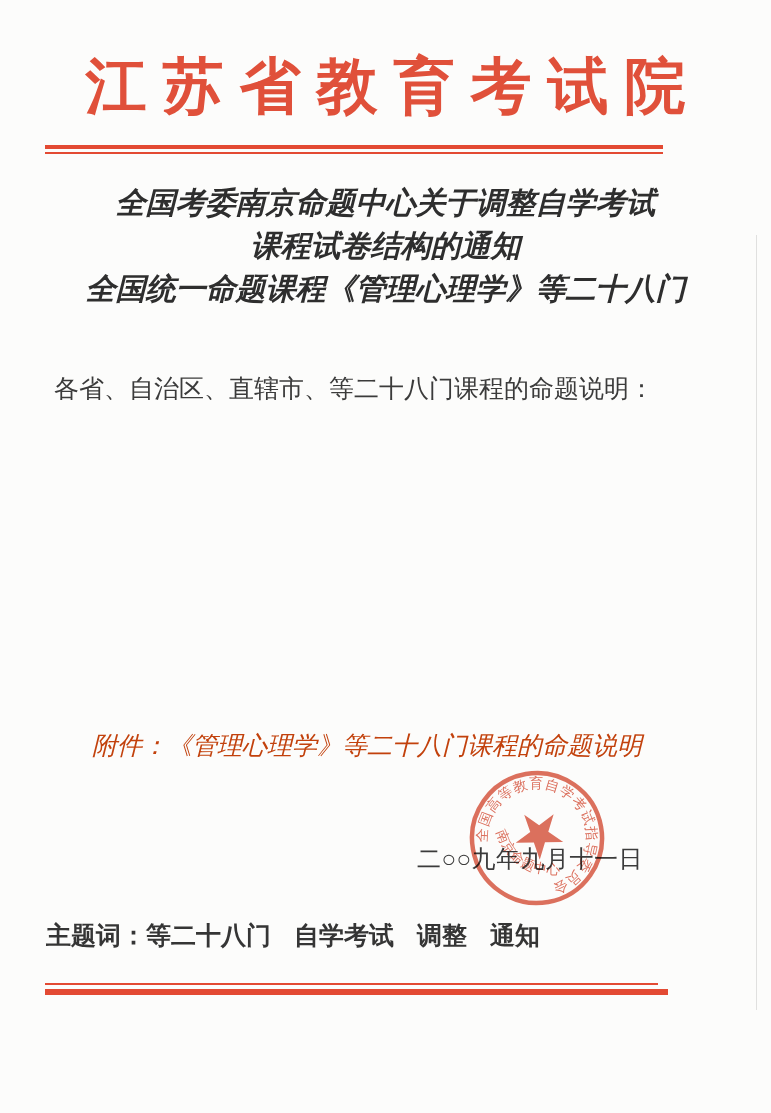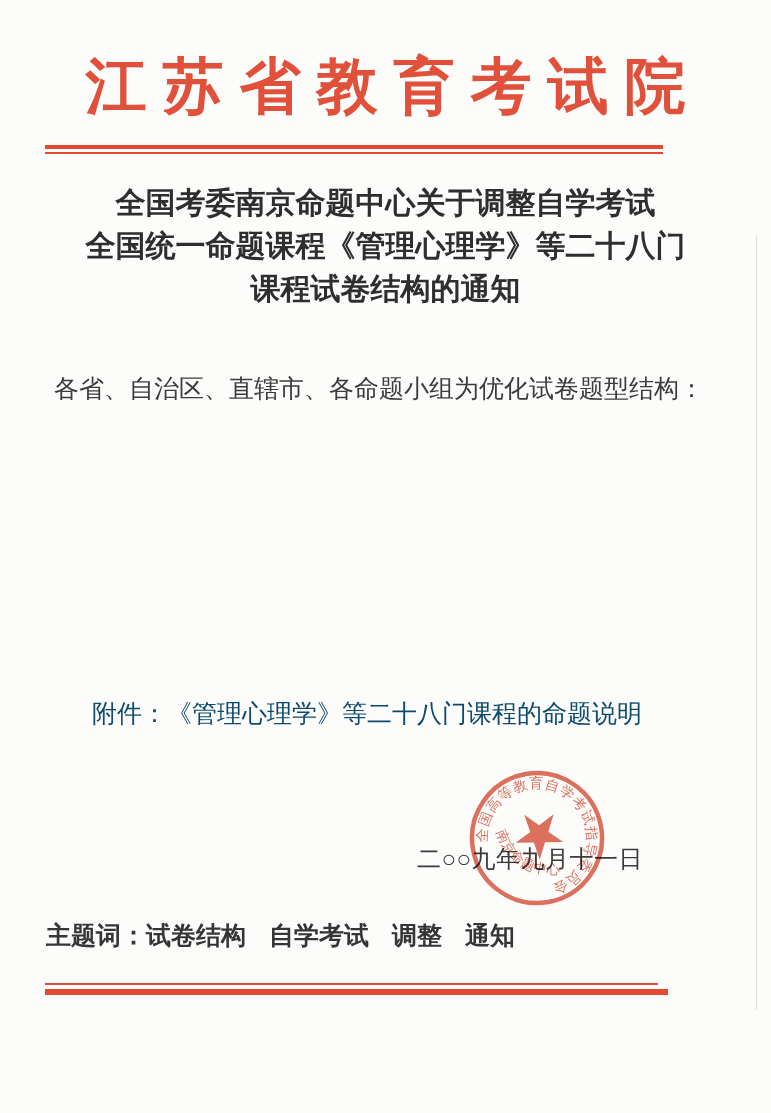--- a/index.html
+++ b/index.html
@@ -16,31 +16,31 @@
     white-space:nowrap;
   }
   .rule { position:absolute; background:#e34a33; }
   .rule-top-thick   { left:45px; top:145px; width:618px; height:4px; }
   .rule-top-thin    { left:45px; top:152px; width:618px; height:2px; }
   .rule-bottom-thin { left:45px; top:983px; width:613px; height:2px; }
   .rule-bottom-thick{ left:45px; top:989px; width:623px; height:6px; }
   .doc-title {
     position:absolute; top:181px; left:0; width:100%;
     text-align:center; font-size:30px; font-weight:bold;
-    color:#2e2e2e; line-height:43px;
+    color:#2e2e2e; line-height:43px;font-style:italic;
   }
   .body-text {
     position:absolute; left:54px; top:369px; width:664px;
     font-size:25px; line-height:39px; text-align:justify;
     color:#3b3b3b;
   }
   .paragraph { text-indent:50px; }
   .attachment {
-    position:absolute; left:92px; top:697px;
-    font-size:25px; color:#0c4a6e; white-space:nowrap;
+    position:absolute; left:92px; top:729px;
+    font-size:25px; color:#c2410c; white-space:nowrap;font-style:italic;
   }
   .issue-date {
     position:absolute; left:417px; top:843px;
     font-size:24px; letter-spacing:0.5px; color:#3b3b3b;
     z-index:1; white-space:nowrap;
   }
   .seal {
     position:absolute; left:451px; top:752px; width:172px; height:172px;
     z-index:2; mix-blend-mode:multiply; opacity:0.84;
   }
@@ -60,26 +60,26 @@
 
 <div class="page">
 
   <div class="agency">江苏省教育考试院</div>
 
   <div class="rule rule-top-thick"></div>
   <div class="rule rule-top-thin"></div>
 
   <div class="doc-title">
     <div>全国考委南京命题中心关于调整自学考试</div>
+    <div>课程试卷结构的通知</div>
     <div>全国统一命题课程《管理心理学》等二十八门</div>
-    <div>课程试卷结构的通知</div>
   </div>
 
   <div class="body-text">
-    <div class="salutation">各省、自治区、直辖市、各命题小组为优化试卷题型结构：</div>
+    <div class="salutation">各省、自治区、直辖市、等二十八门课程的命题说明：</div>
   </div>
 
   <div class="attachment">附件：《管理心理学》等二十八门课程的命题说明</div>
 
   <div class="issue-date">二○○九年九月十一日</div>
 
   <svg class="seal" viewBox="-86 -86 172 172" aria-hidden="true">
     <g transform="rotate(35)" fill="#d8553f">
       <circle r="65" fill="none" stroke="#d8553f" stroke-width="4.5"></circle>
       <path id="sealTopArc" d="M -38.3,32.2 A 50,50 0 1 1 38.3,32.2" fill="none"></path>
@@ -88,21 +88,21 @@
       </text>
       <polygon points="0,-29 5.6,-11.7 23.8,-11.7 9,-1.1 14.7,16.2 0,5.5 -14.7,16.2 -9,-1.1 -23.8,-11.7 -5.6,-11.7"></polygon>
       <path id="sealBottomArc" d="M -37,18 Q 0,46 37,18" fill="none"></path>
       <text font-size="13.5" letter-spacing="0.5">
         <textPath href="#sealBottomArc">南京命题中心</textPath>
       </text>
     </g>
   </svg>
 
   <div class="keywords">
-    <span>主题词：</span><span class="kw">试卷结构</span><span class="kw">自学考试</span><span class="kw">调整</span><span class="kw">通知</span>
+    <span>主题词：</span><span class="kw">等二十八门</span><span class="kw">自学考试</span><span class="kw">调整</span><span class="kw">通知</span>
   </div>
 
   <div class="rule rule-bottom-thin"></div>
   <div class="rule rule-bottom-thick"></div>
 
   <div class="artifact-line"></div>
 
 </div>
 
 </body></html>

